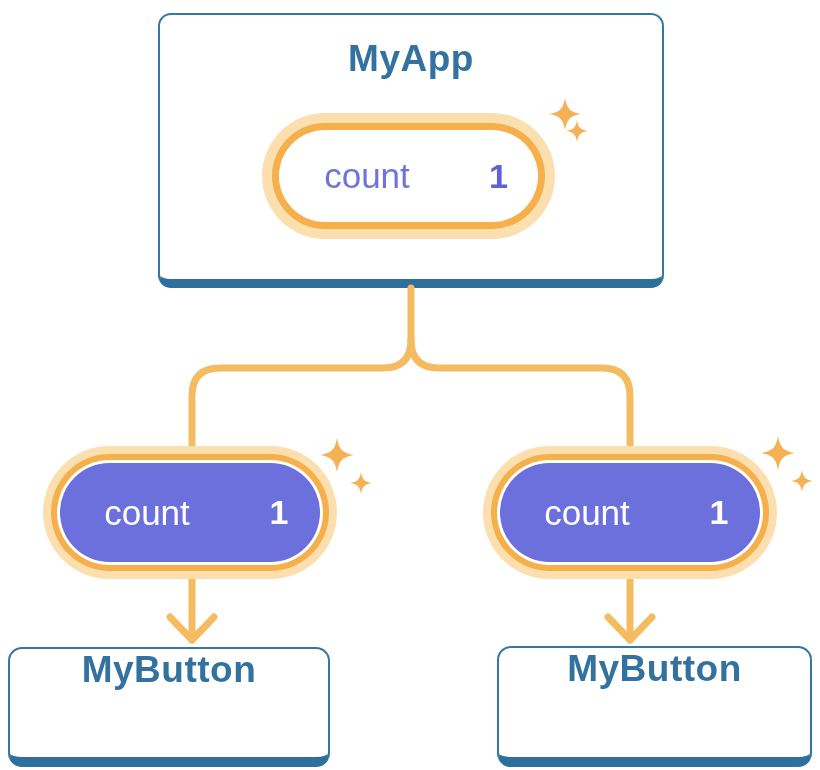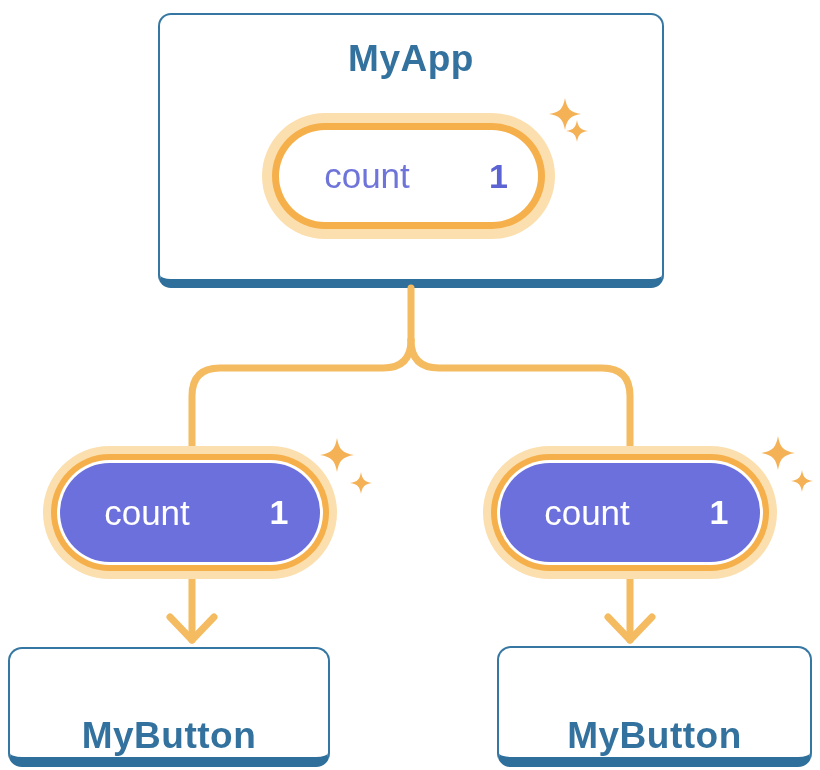--- a/index.html
+++ b/index.html
@@ -25,21 +25,21 @@
 
   
   .node{
     position:absolute;background:#ffffff;
     border:2px solid var(--node-border);
     border-bottom:9px solid var(--node-border-bottom);
     border-radius:13px;
   }
   #root-node{left:158px;top:13px;width:506px;height:275px;}
   .child-node{top:647px;height:120px;border-bottom-width:10px;border-radius:14px;
-    display:flex;align-items:flex-end;justify-content:center;}
+    display:flex;align-items:flex-start;justify-content:center;}
   #child-node-left{left:8px;width:322px;}
   #child-node-right{left:497px;top:646px;width:315px;height:121px;}
   .node-title{
     color:var(--node-text);font-size:37px;font-weight:bold;letter-spacing:.5px;
   }
   #root-title{
     position:absolute;left:158px;top:38px;width:506px;text-align:center;
     color:var(--node-text);font-size:37px;font-weight:bold;letter-spacing:.5px;
   }
 

